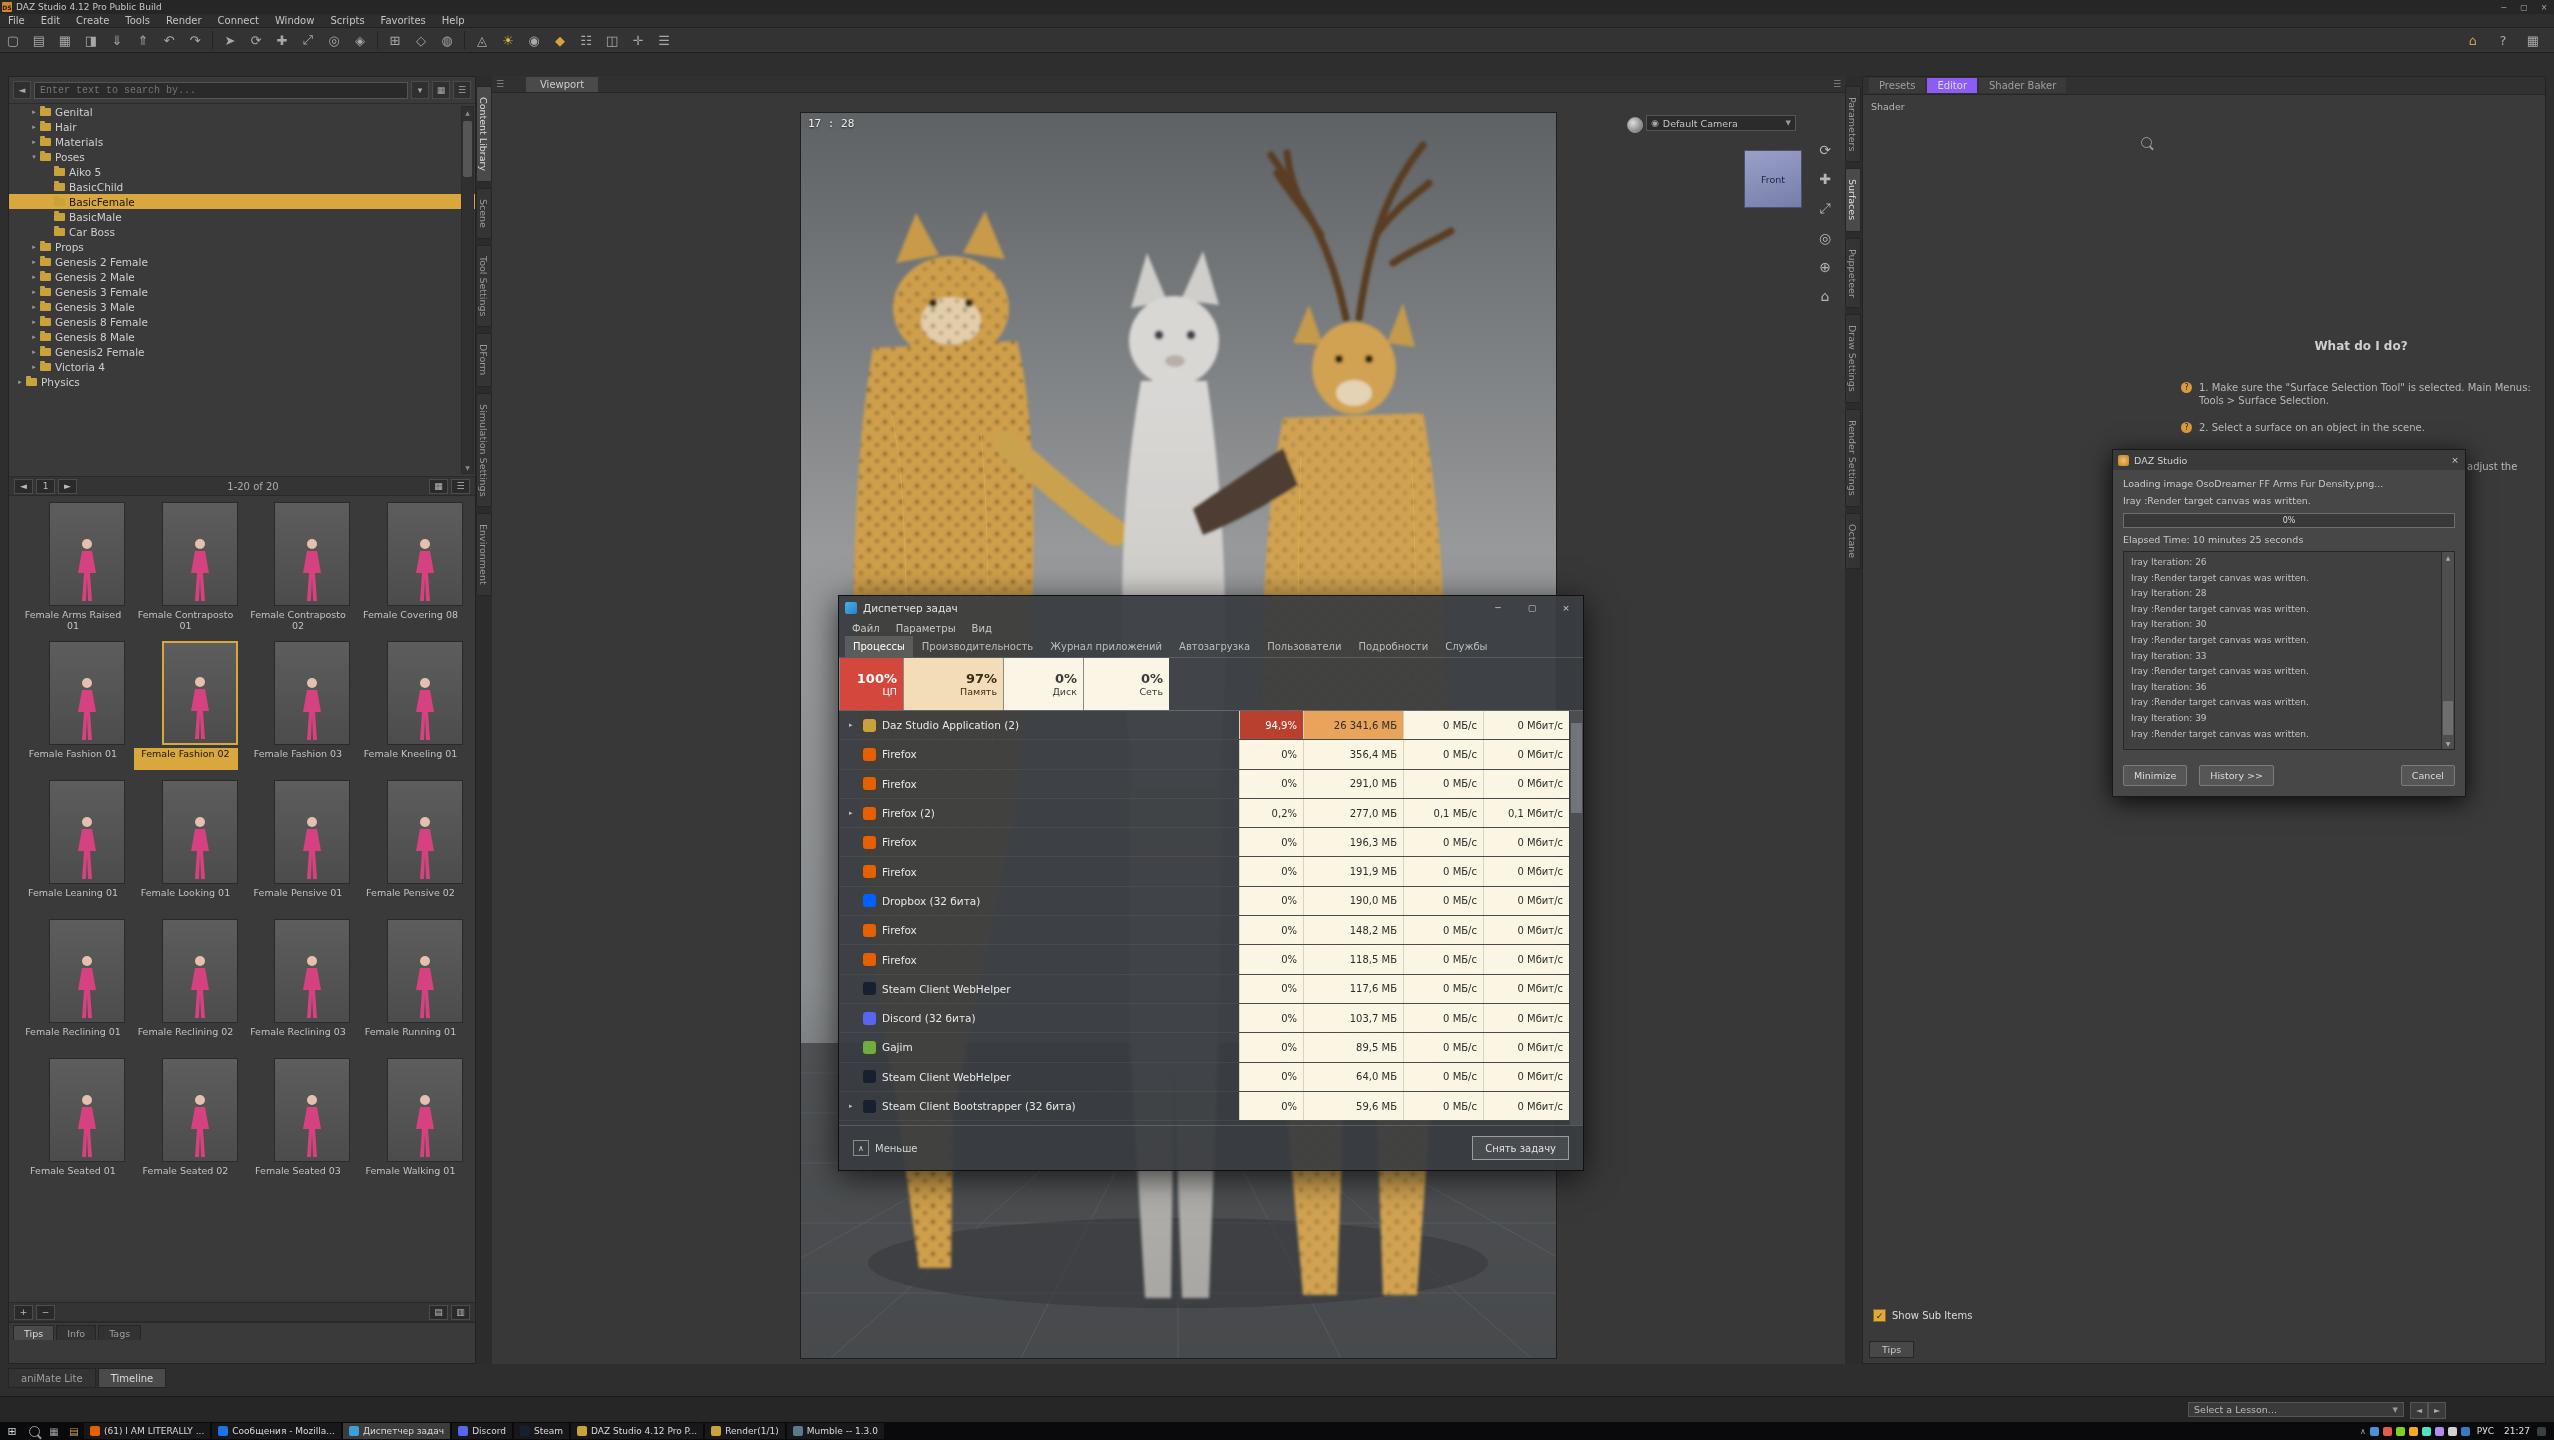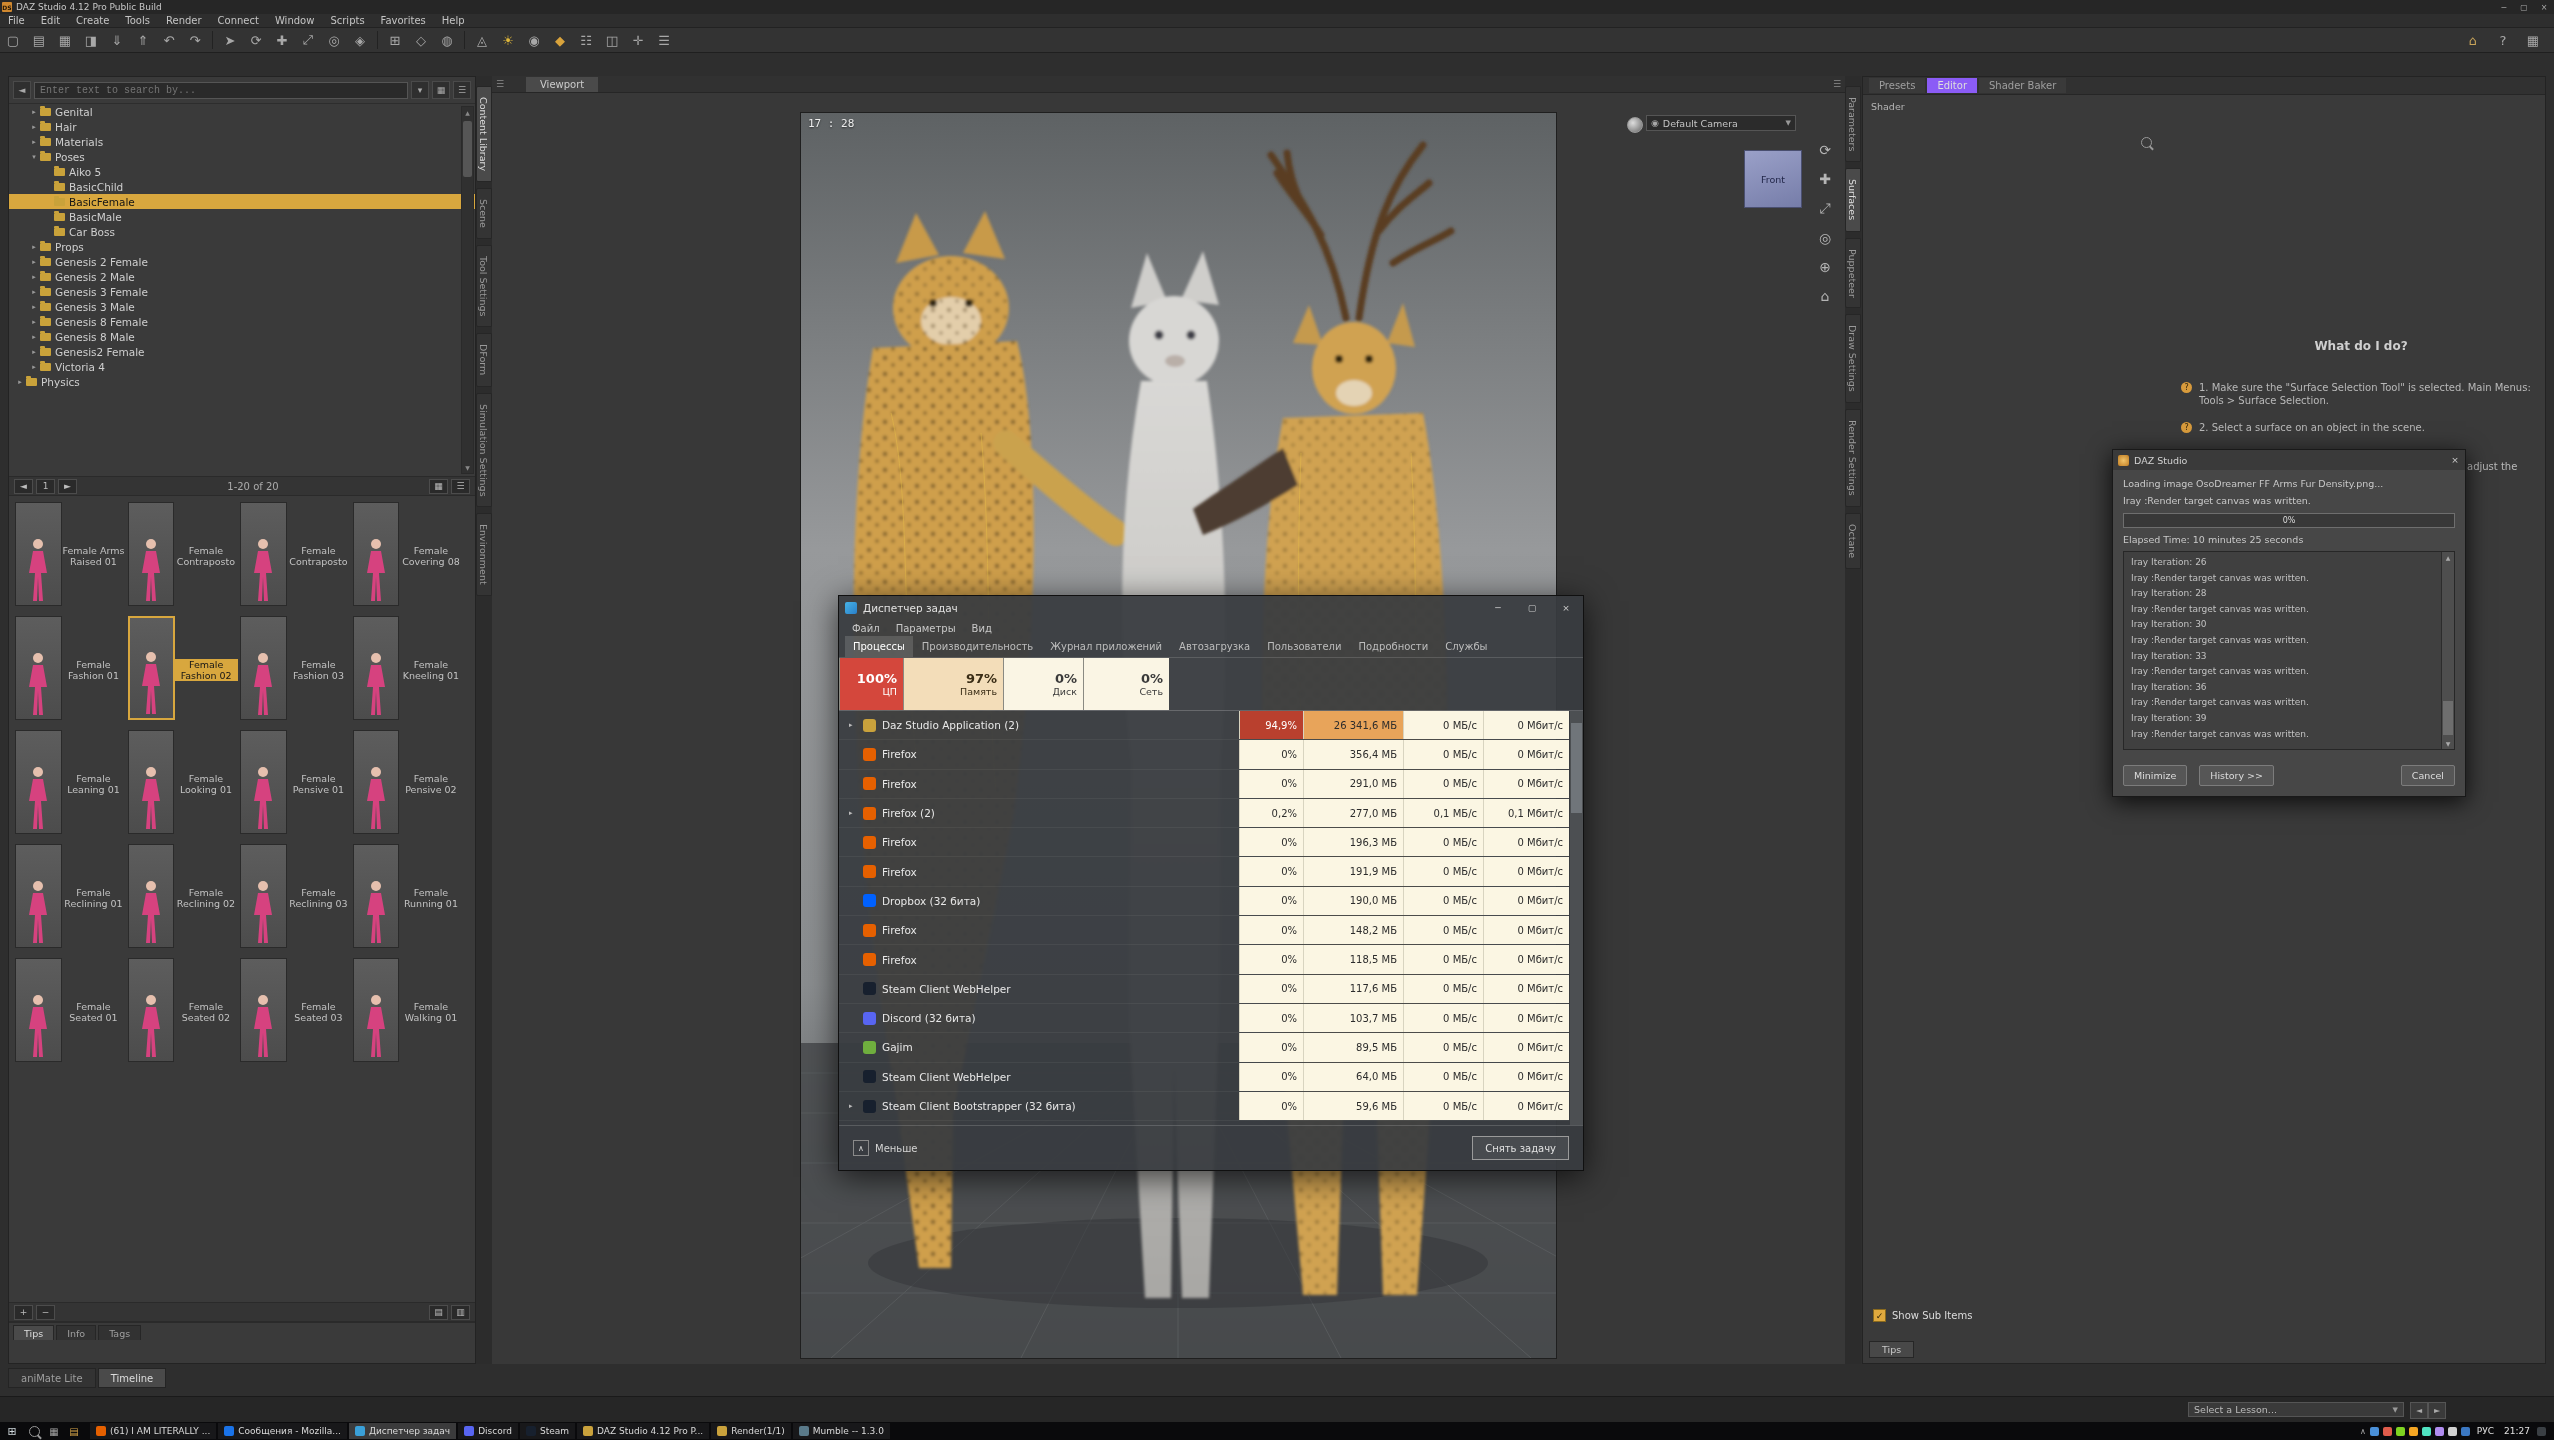--- a/index.html
+++ b/index.html
@@ -34,21 +34,21 @@
   .trow.sel{background:#d8a73e;color:#141414}
   .tw{width:10px;font-size:7px;color:#9a9a9a;text-align:center;flex:none}
   .fldr{width:11px;height:8px;background:#c9a23a;border-radius:1px;margin:0 4px 0 1px;position:relative;flex:none}
   .fldr:before{content:"";position:absolute;left:0;top:-2px;width:5px;height:2px;background:#c9a23a;border-radius:1px 1px 0 0}
   .vsb{position:absolute;right:1px;top:2px;width:11px;bottom:2px;background:#303030;border:1px solid #2a2a2a}
   .vsb .th{position:absolute;left:1px;right:1px;top:14px;height:56px;background:#565656;border-radius:2px}
   .vsb .ar{position:absolute;left:0;right:0;height:11px;font-size:6px;color:#888;display:flex;align-items:center;justify-content:center}
   .pagrow{height:18px;display:flex;align-items:center;padding:0 5px;gap:3px;background:#343434;border-top:1px solid #2a2a2a;border-bottom:1px solid #2a2a2a;font-size:10px;color:#ababab}
   .pgbox{width:17px;height:13px;background:#2a2a2a;border:1px solid #4c4c4c;font-size:9px;color:#bbb;display:flex;align-items:center;justify-content:center}
   #thumbs{height:800px;display:grid;grid-template-columns:repeat(4,1fr);align-content:start;padding:6px 10px 0 6px;row-gap:10px}
-  .tcell{display:flex;flex-direction:row;align-items:center;width:110px}
+  .tcell{display:flex;flex-direction:column;align-items:flex-end;width:110px}
   .timg{width:76px;height:104px;background:linear-gradient(180deg,#5d5d5d,#4c4c4c);border:1px solid #2a2a2a;
       display:flex;align-items:flex-end;justify-content:center;box-sizing:border-box}
   .tcell.sel .timg{border:2px solid #d8a73e}
   .tlbl{font-size:9.5px;color:#c2c2c2;text-align:center;line-height:11px;margin-top:3px;width:104px;height:22px;overflow:hidden}
   .tcell.sel .tlbl{background:#d8a73e;color:#161616}
   #ltabs{height:16px;display:flex;gap:2px;padding:2px 4px 0 4px;border-top:1px solid #2a2a2a}
   .ltab{padding:0 10px;height:14px;display:flex;align-items:center;font-size:9.5px;background:#323232;color:#9f9f9f;border:1px solid #262626;border-bottom:none}
   .ltab.act{background:#4a4a4a;color:#ddd}
   #dock-tabs{left:8px;top:1368px;height:20px;display:flex;gap:2px}
   .dtab{padding:0 12px;height:18px;display:flex;align-items:center;font-size:10px;background:#333;color:#9f9f9f;border:1px solid #242424}
@@ -961,21 +961,21 @@
   <div class="lsn-btn" style="left:2428px">►</div>
 </div>
 
 <div id="taskbar" class="abs">
   <span id="start-btn">⊞</span>
   <span class="qk">
       <span class="mag"></span>
     </span>
   <span class="qk ico">▦</span>
   <span class="qk ico" style="color:#d9a74a">▤</span>
-  <span id="tb-apps" class="flex" style="margin-left:6px">
+  <span id="tb-apps" class="flex" style="margin-left:0">
       <span class="tapp">
         <span class="ti" style="background: rgb(230, 96, 0);"></span>
         <span class="tl">(61) I AM LITERALLY ...</span>
       </span>
       <span class="tapp">
         <span class="ti" style="background: rgb(26, 115, 232);"></span>
         <span class="tl">Сообщения - Mozilla...</span>
       </span>
       <span class="tapp act">
         <span class="ti" style="background: rgb(58, 160, 216);"></span>

